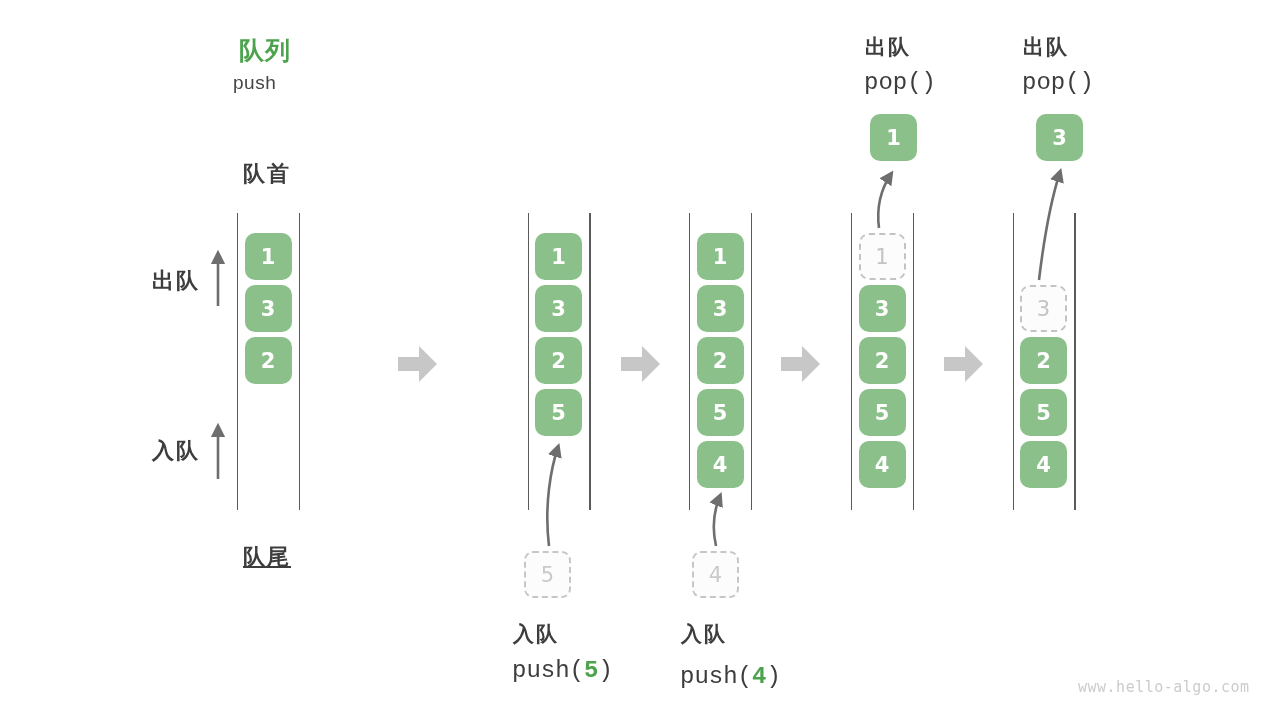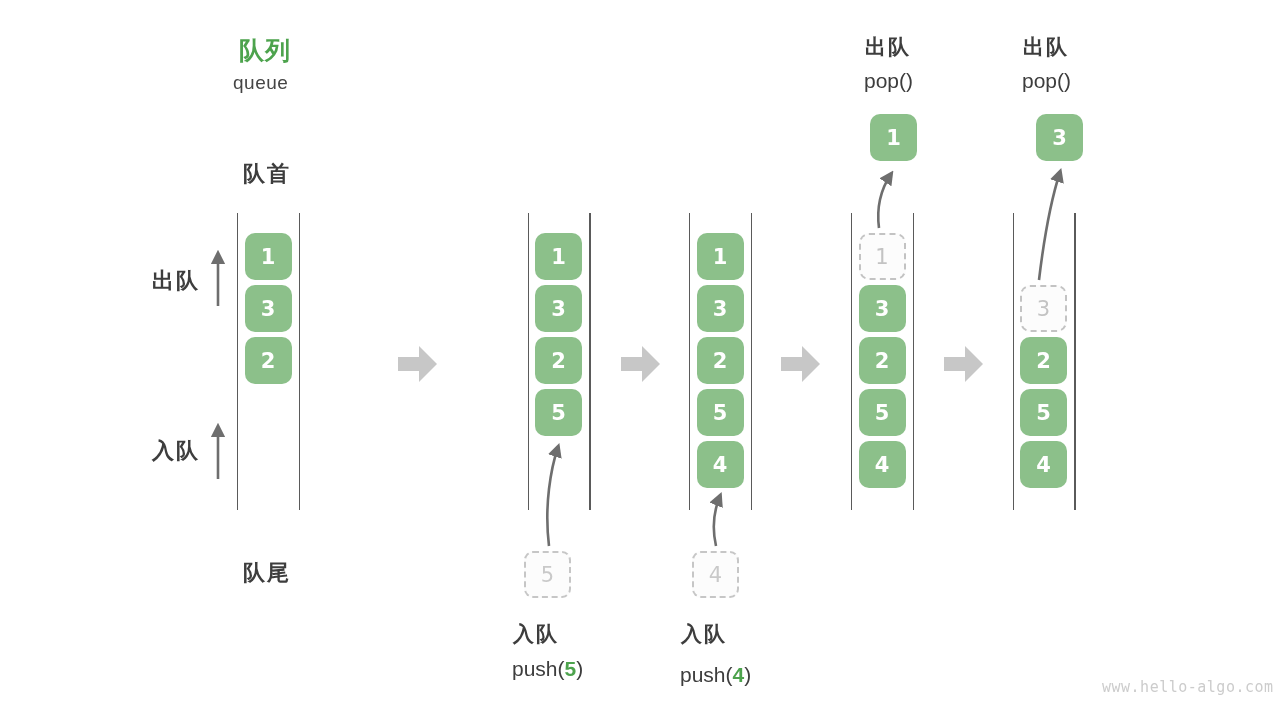--- a/index.html
+++ b/index.html
@@ -5,21 +5,21 @@
   * { margin: 0; padding: 0; box-sizing: border-box; }
   html, body { width: 1280px; height: 720px; background: #ffffff; overflow: hidden; }
   body { font-family: "Liberation Sans", sans-serif; position: relative; }
 
   .abs { position: absolute; }
 
   
   .title-zh { font-size: 25px; font-weight: bold; letter-spacing: 1px; }
   .title-en { font-size: 19px; color: #454545; letter-spacing: 0.5px; }
   .zh-label { font-size: 22px; font-weight: bold; color: #3d3d3d; letter-spacing: 2px; }
-  .mono { font-family: Liberation Sans, sans-serif; font-size: 21px; color: #3d3d3d; }
+  .mono { font-family: Liberation Mono, monospace; font-size: 24px; color: #3d3d3d; }
   .watermark { font-family: "DejaVu Sans Mono", monospace; font-size: 15px; color: #cccccc; letter-spacing: 0.5px; }
 
   
   .rail { width: 1.3px; background: #5a5a5a; top: 213px; height: 297px; }
 
   
   .cell {
     width: 47px; height: 47px;
     border-radius: 10px;
     display: flex; align-items: center; justify-content: center;
@@ -41,28 +41,28 @@
     font-weight: normal;
   }
   .op-zh { font-size: 21px; font-weight: bold; color: #3d3d3d; letter-spacing: 2px; }
 
   svg.overlay { position: absolute; left: 0; top: 0; pointer-events: none; z-index: 2; }
 </style>
 </head>
 <body>
 
 <div class="abs title-zh" style="left:239px; top:34px; color:#4DA34D;">队列</div>
-<div class="abs title-en" style="left:233px; top:72px;">queue</div>
+<div class="abs title-en" style="left:233px; top:72px;">push</div>
 
 <div class="abs zh-label" style="left:243px; top:159px;">队首</div>
-<div class="abs zh-label" style="left:243px; top:558px;">队尾</div>
+<div class="abs zh-label" style="left:243px; top:542px;text-decoration:underline;">队尾</div>
 <div class="abs zh-label" style="left:152px; top:266px;">出队</div>
 <div class="abs zh-label" style="left:152px; top:436px;">入队</div>
 
-<div class="abs watermark" style="left:1078px; top:678px;margin-left:24px;">www.hello-algo.com</div>
+<div class="abs watermark" style="left:1078px; top:678px;">www.hello-algo.com</div>
 
 <div id="diagram">
     <div class="abs rail" style="left: 237.2px;"></div>
     <div class="abs rail" style="left: 298.8px;"></div>
     <div class="abs cell" style="left: 244.5px; top: 233px; background: rgb(140, 192, 138);">1</div>
     <div class="abs cell" style="left: 244.5px; top: 285px; background: rgb(140, 192, 138);">3</div>
     <div class="abs cell" style="left: 244.5px; top: 337px; background: rgb(140, 192, 138);">2</div>
     <div class="abs rail" style="left: 527.7px;"></div>
     <div class="abs rail" style="left: 589.3px;"></div>
     <div class="abs cell" style="left: 535px; top: 233px; background: rgb(140, 192, 138);">1</div>

